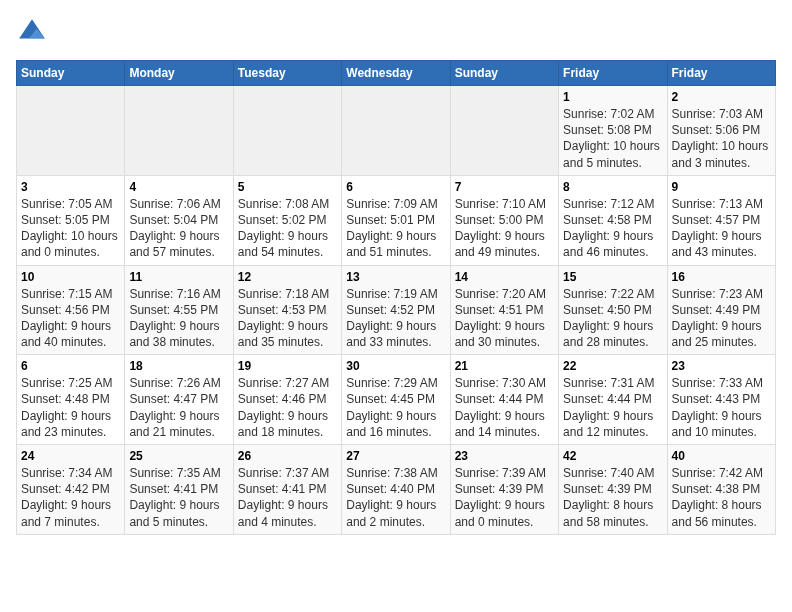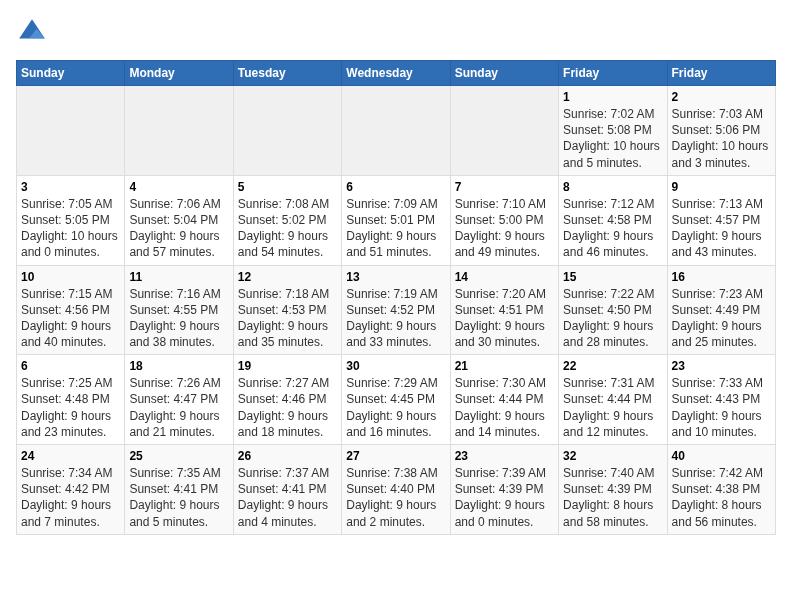--- a/index.html
+++ b/index.html
@@ -234,21 +234,21 @@
         </td>
         <td>
           <span class="day-num">27</span>
           <div class="day-info">Sunrise: 7:38 AM<br>Sunset: 4:40 PM<br>Daylight: 9 hours and 2 minutes.</div>
         </td>
         <td>
           <span class="day-num">23</span>
           <div class="day-info">Sunrise: 7:39 AM<br>Sunset: 4:39 PM<br>Daylight: 9 hours and 0 minutes.</div>
         </td>
         <td>
-          <span class="day-num">32</span>
+          <span class="day-num">42</span>
           <div class="day-info">Sunrise: 7:40 AM<br>Sunset: 4:39 PM<br>Daylight: 8 hours and 58 minutes.</div>
         </td>
         <td>
           <span class="day-num">40</span>
           <div class="day-info">Sunrise: 7:42 AM<br>Sunset: 4:38 PM<br>Daylight: 8 hours and 56 minutes.</div>
         </td>
       </tr>
     </tbody>
 </table>
 

